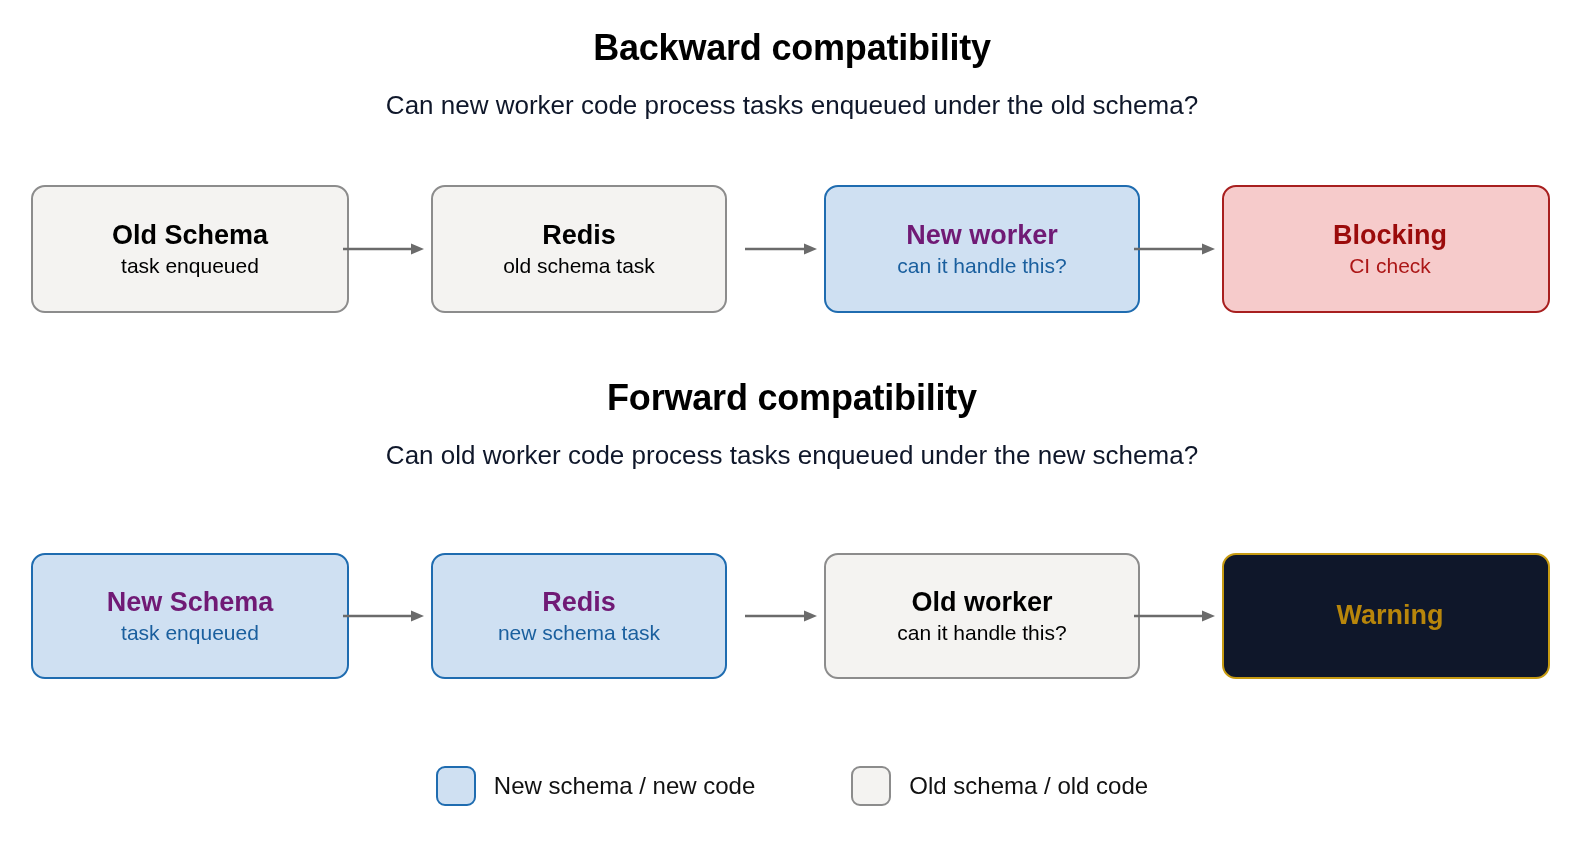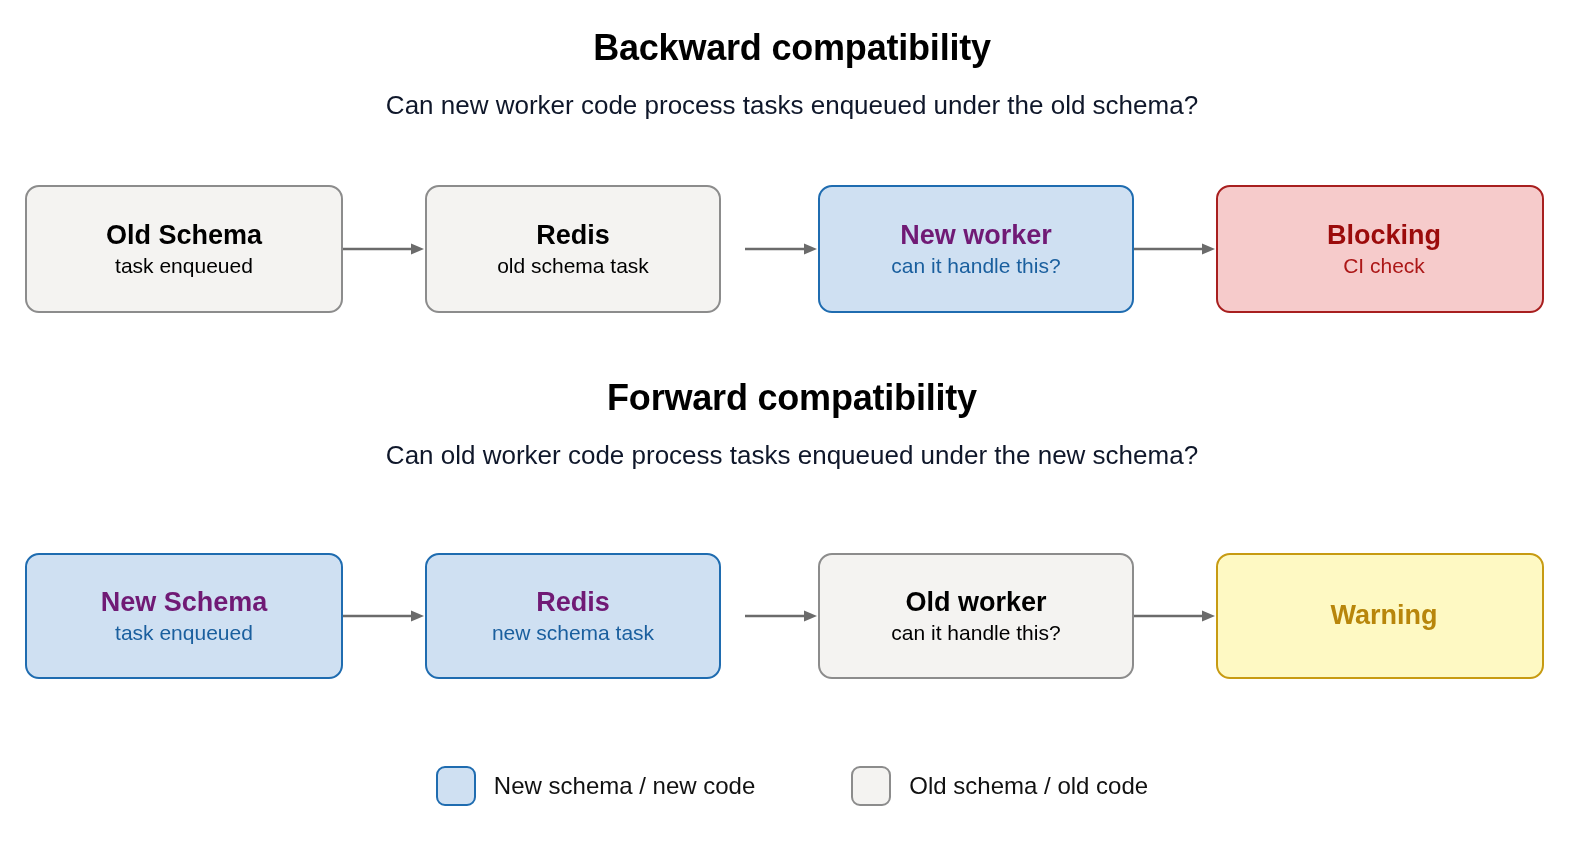--- a/index.html
+++ b/index.html
@@ -57,20 +57,21 @@
     box-sizing: border-box;
     border-radius: 14px;
     border-style: solid;
     border-width: 2px;
     display: flex;
     flex-direction: column;
     align-items: center;
     justify-content: center;
     text-align: center;
     overflow: hidden;
+    margin-left: 6px;
   }
   .flow-box .box-title {
     font-size: 27px;
     font-weight: bold;
     line-height: 1.18;
     white-space: nowrap;
   }
   .flow-box .box-sub {
     font-size: 21px;
     font-weight: normal;
@@ -93,21 +94,21 @@
   .v-blue .box-title { color: #701a75; }
   .v-blue .box-sub   { color: #1a5f9e; }
   .v-red {
     background: #f6cbcb;
     border-color: #a81f1f;
     color: #9b0e0e;
   }
   .v-red .box-title { color: #9b0b0b; }
   .v-red .box-sub   { color: #ac1717; }
   .v-yellow {
-    background: #fef9c3;
+    background: #0f172a;
     border-color: #c79b12;
     color: #b8860b;
   }
   .v-yellow .box-title { color: #b8860b; }
 
   
   .row1 { top: 185px; height: 128px; }
   
   .row2 { top: 553px; height: 126px; }
 

